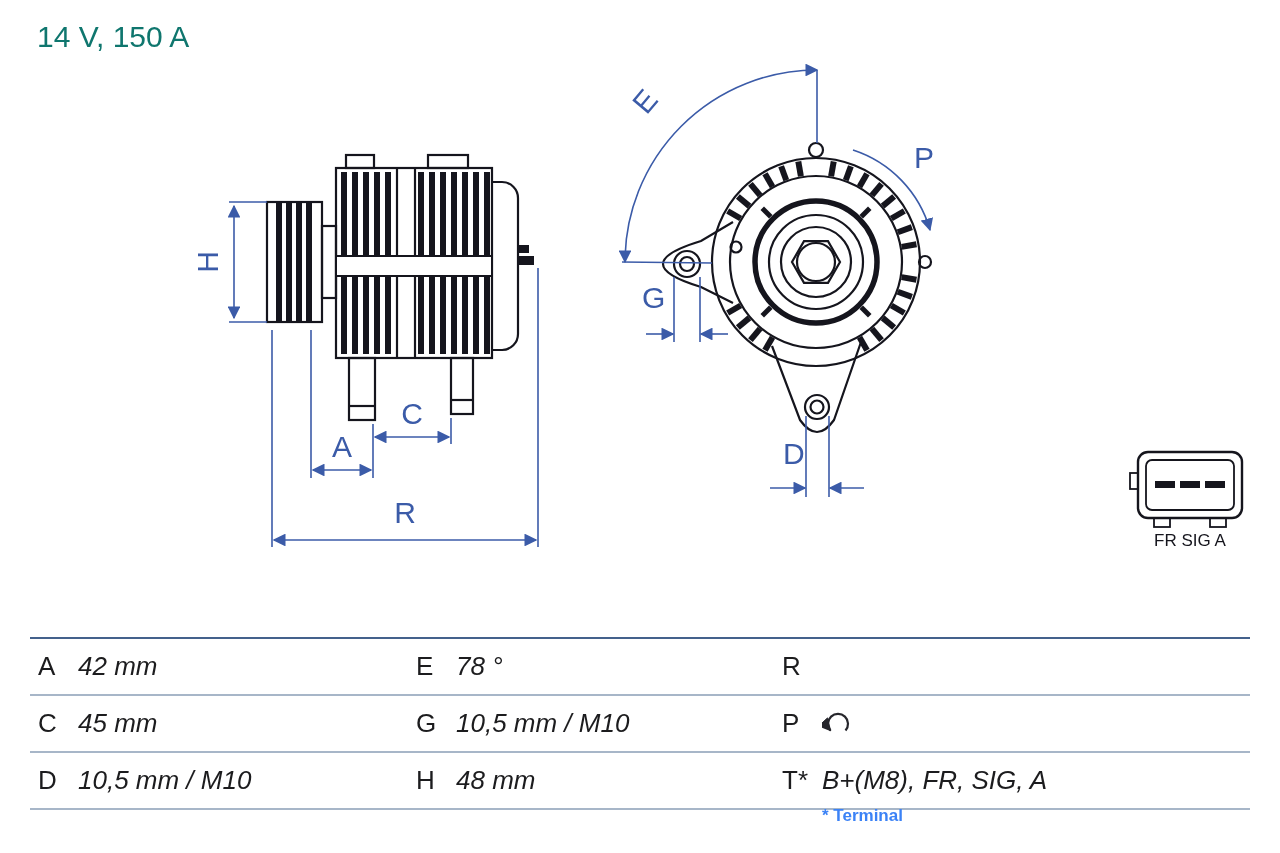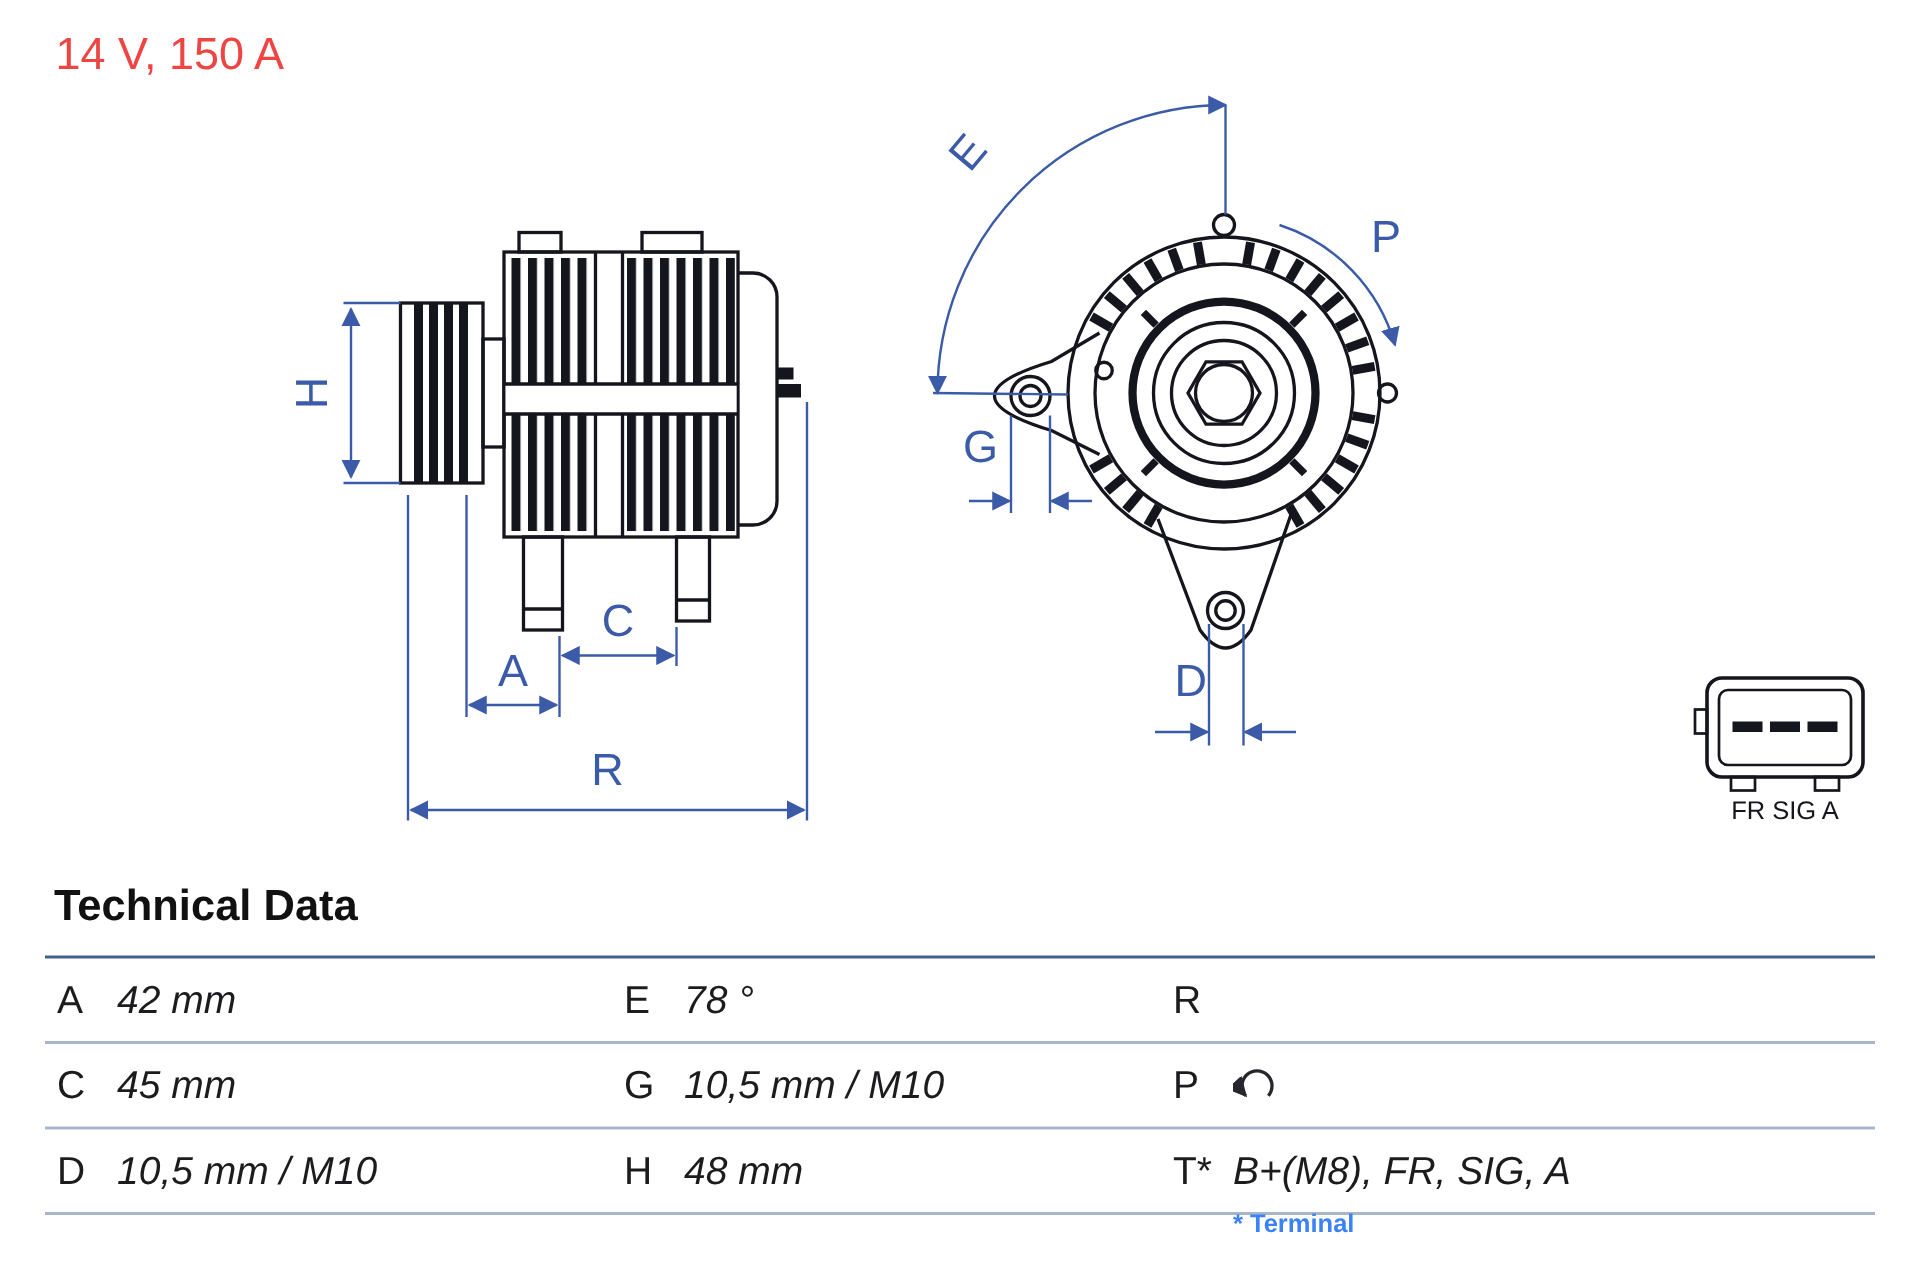--- a/index.html
+++ b/index.html
@@ -1,18 +1,18 @@
 <!DOCTYPE html>
 <html><head>
 <meta charset="utf-8">
 <style>
   html,body{margin:0;padding:0;background:#fff;}
   .page{position:relative;width:1280px;height:853px;background:#ffffff;
         font-family:"Liberation Sans",sans-serif;overflow:hidden;}
-  .page-title{position:absolute;left:37px;top:20px;font-size:30px;color:#ef4444;}
+  .page-title{position:absolute;left:37px;top:20px;font-size:30px;color:#0f766e;}
   .drawing{position:absolute;left:0;top:0;}
   svg text{font-family:"Liberation Sans",sans-serif;}
   .tech-heading{position:absolute;left:36px;top:588px;margin:0;font-size:29px;
                 font-weight:700;color:#111;}
   .tdata{position:absolute;left:30px;top:637px;width:1220px;
          border-top:2px solid #44618c;}
   .trow{display:grid;grid-template-columns:46px 332px 46px 320px 46px 1fr;
         align-items:center;height:55px;border-bottom:2px solid #a7b6c8;
         font-size:26px;color:#1c1c1e;}
   .tkey{padding-left:8px;}
@@ -184,21 +184,20 @@
       <rect x="1210" y="518" width="16" height="9" stroke-width="1.8"></rect>
       <g fill="#15151d" stroke="none">
         <rect x="1155" y="481" width="20" height="7"></rect>
         <rect x="1180" y="481" width="20" height="7"></rect>
         <rect x="1205" y="481" width="20" height="7"></rect>
       </g>
     </g>
     <text x="1190" y="546" text-anchor="middle" font-size="17" fill="#15151d">FR SIG A</text>
   </svg>
 
-  <h2 class="tech-heading">Technical Data</h2>
 
   <div class="tdata">
     <div class="trow">
       <div class="tkey">A</div>
       <div class="tval">42 mm</div>
       <div class="tkey">E</div>
       <div class="tval">78 °</div>
       <div class="tkey">R</div>
     </div>
     <div class="trow">

